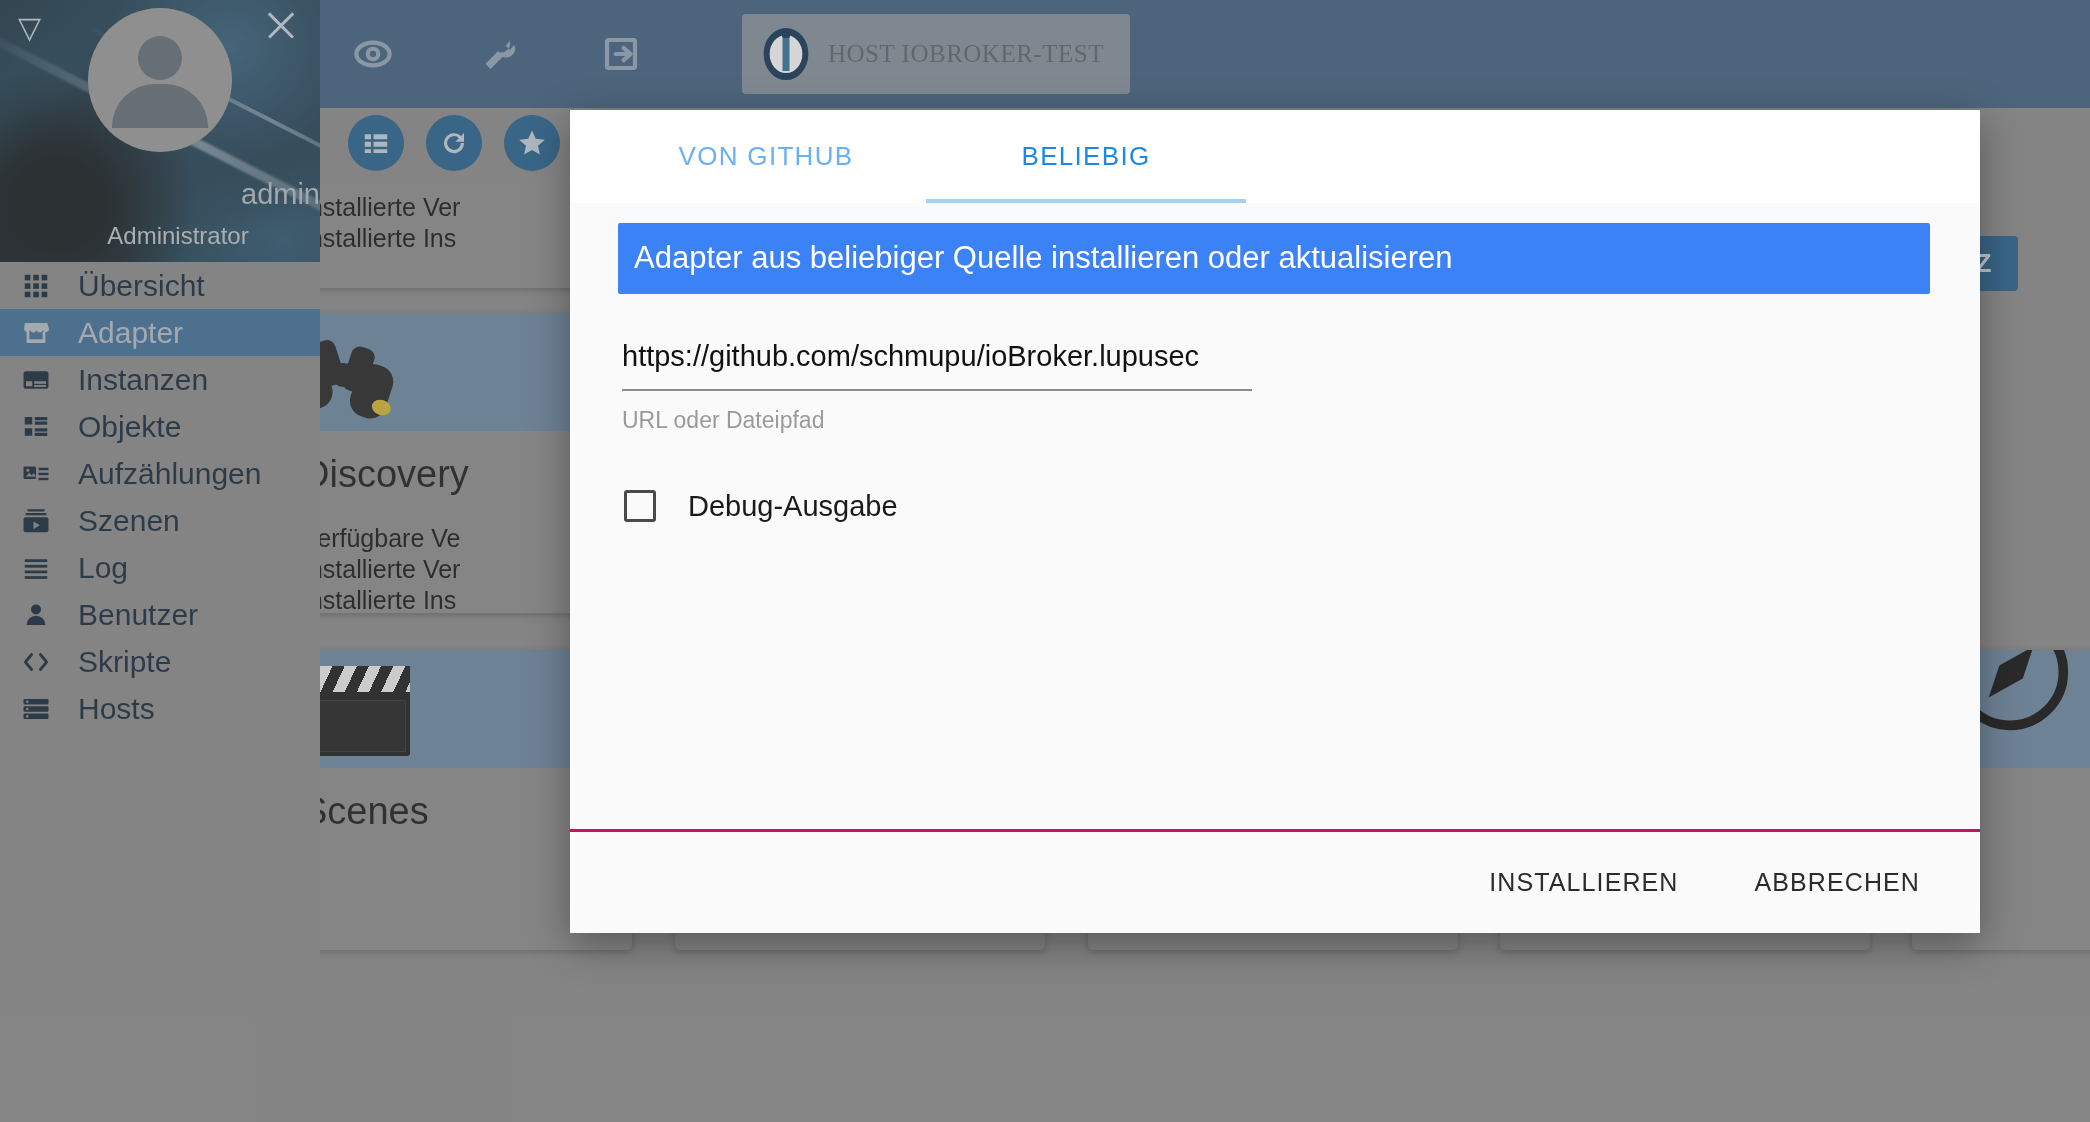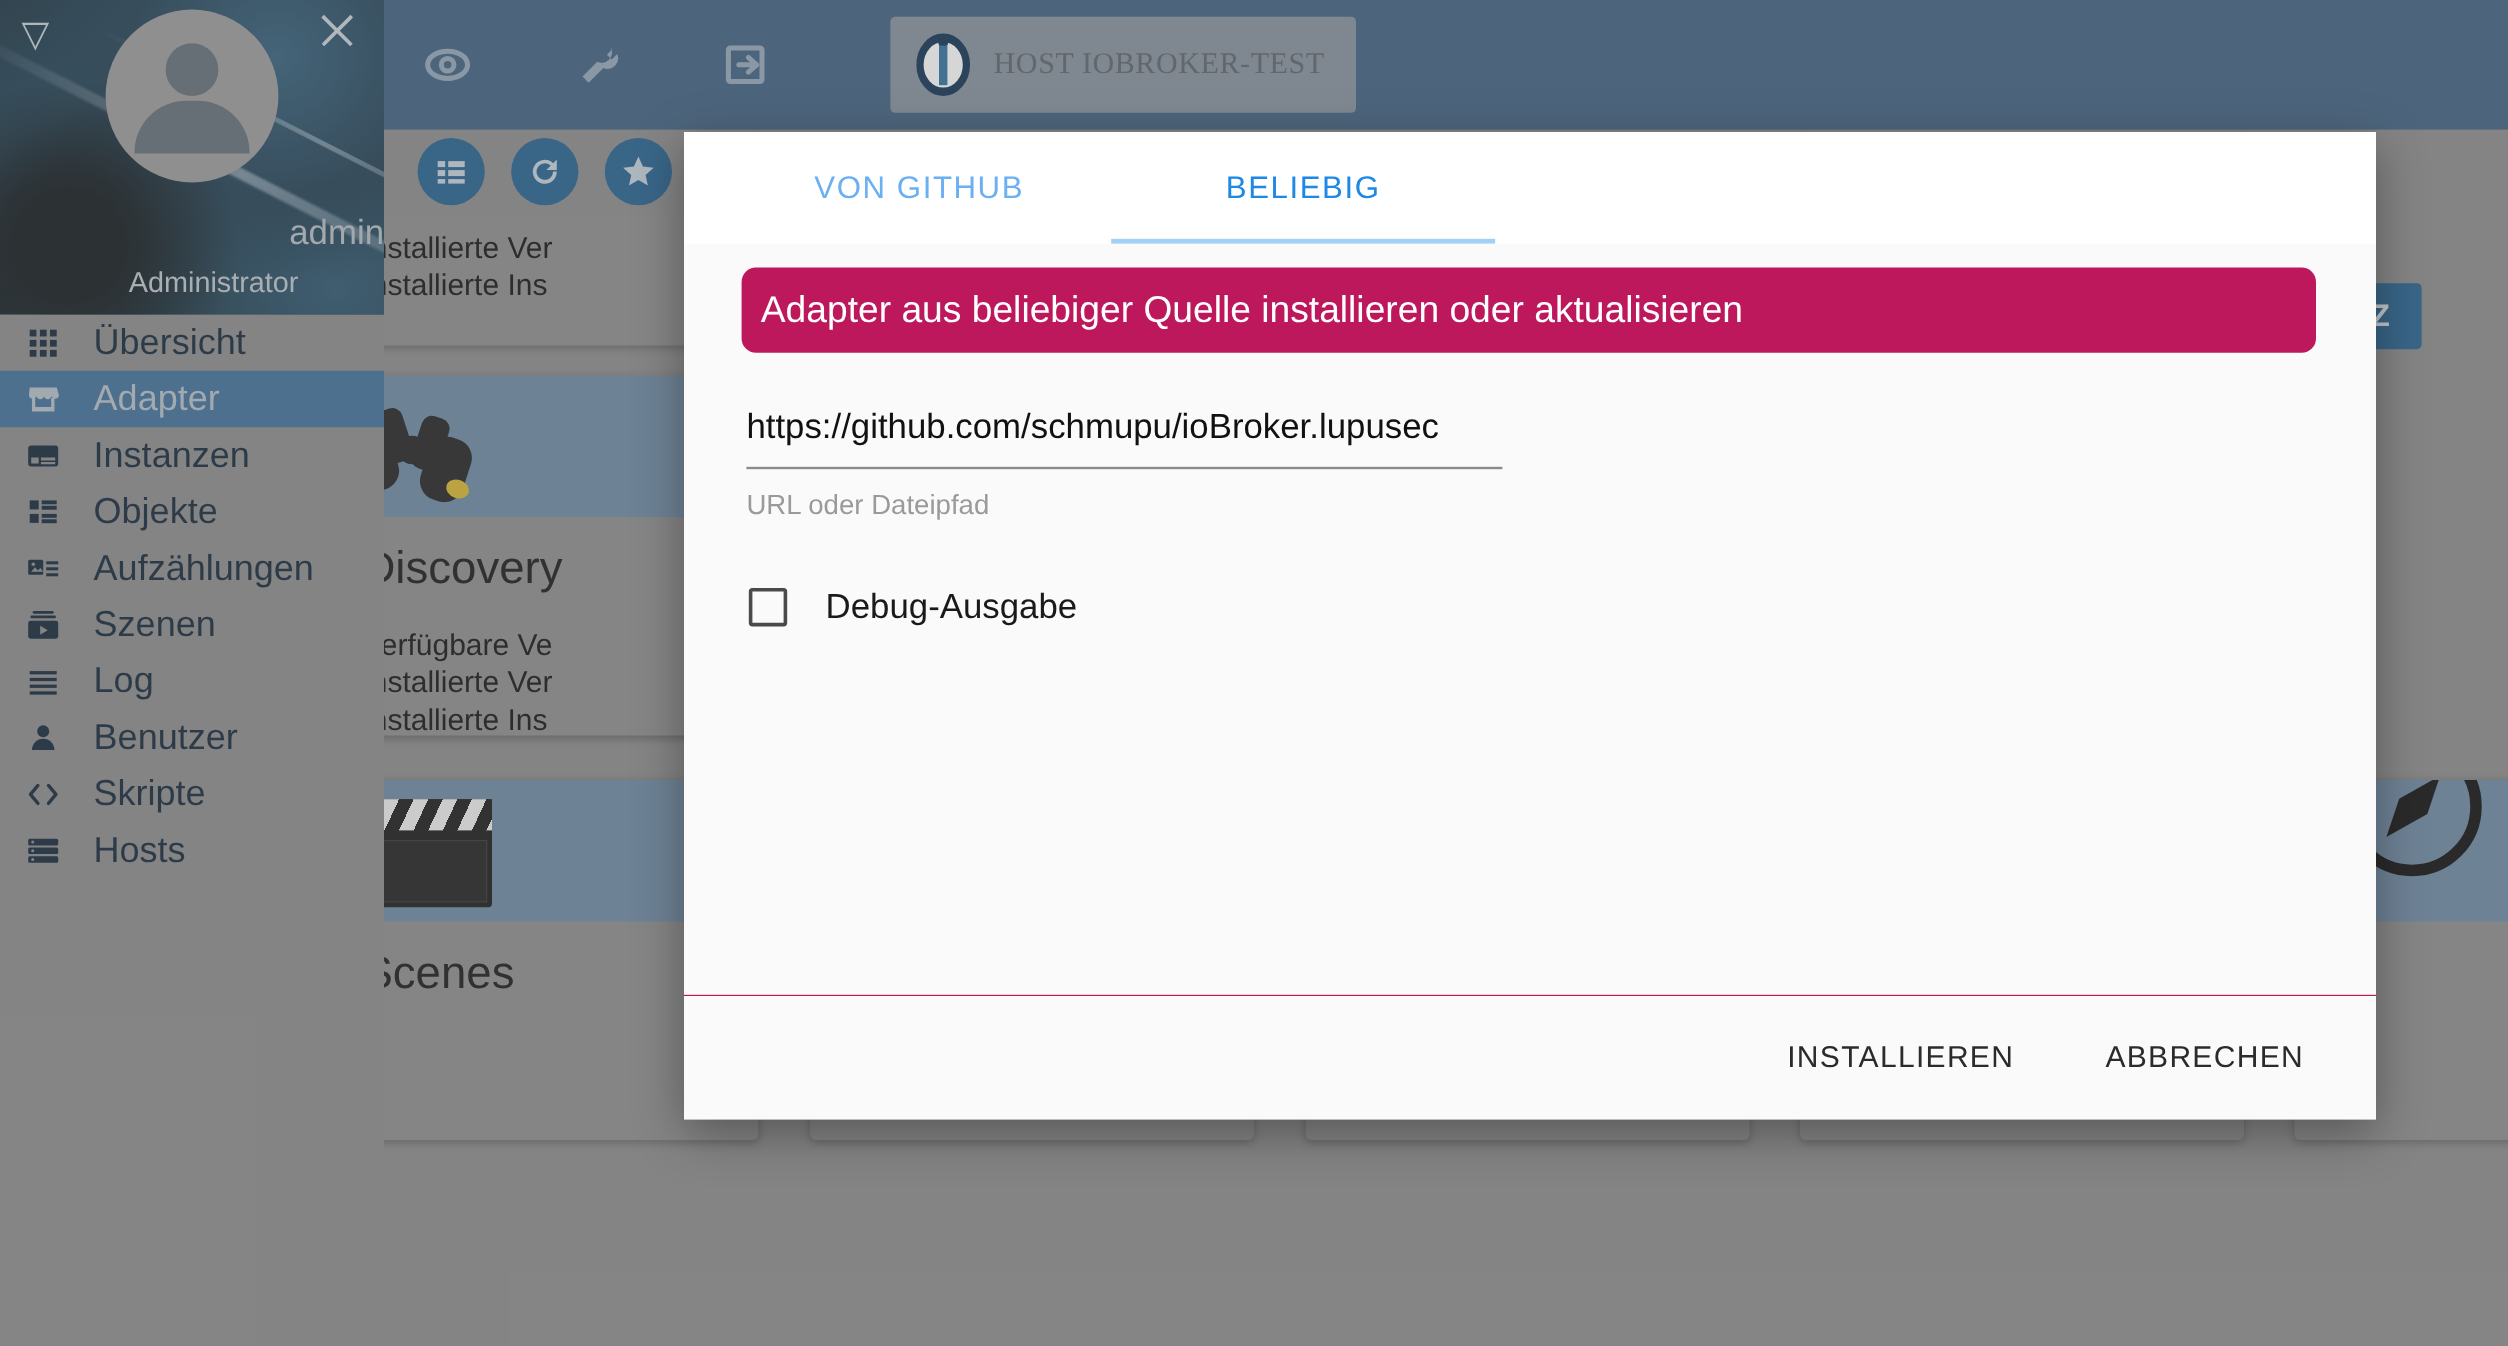--- a/index.html
+++ b/index.html
@@ -126,33 +126,33 @@
   .tab {
     min-width: 320px; display: flex; align-items: center; justify-content: center;
     font-size: 26px; letter-spacing: 1.3px; font-weight: 400; color: #6ab0f3;
     position: relative; padding: 0 30px;
   }
   .tab.active { color: #1e88e5; }
   .tab.active:after {
     content: ""; position: absolute; left: 0; right: 0; bottom: 0; height: 4px; background: #a3d0f5;
   }
   .banner {
-    background: #be185d; color: #ffffff; font-size: 31px; font-weight: 400;
-    padding: 17px 0 18px 16px; margin: 20px 50px 0 48px; border-radius: 12px;
+    background: #3b82f6; color: #ffffff; font-size: 31px; font-weight: 400;
+    padding: 17px 0 18px 16px; margin: 20px 50px 0 48px; border-radius: 2px;
   }
   .body { flex: 1; padding: 0 48px; position: relative; }
   .field { margin: 46px 0 0 4px; width: 630px; }
   .field-value { font-size: 29px; color: #111; padding-bottom: 16px; }
   .field-underline { height: 1.5px; background: #8b8b8b; }
   .field-helper { font-size: 23px; color: #9a9a9a; padding-top: 16px; }
   .check-row { display: flex; align-items: center; gap: 32px; margin: 56px 0 0 6px; }
   .checkbox { width: 32px; height: 32px; border: 3px solid #4a4a4a; border-radius: 3px; background: transparent; }
   .check-label { font-size: 29px; color: #1a1a1a; }
   .actions {
-    border-top: 1px solid #be185d; height: 104px; display: flex; align-items: center;
+    border-top: 3px solid #be185d; height: 104px; display: flex; align-items: center;
     justify-content: flex-end; gap: 28px; padding-right: 36px;
   }
   .act-btn {
     font-size: 25px; letter-spacing: 1.1px; color: #2b2b2b; padding: 14px 24px;
     background: transparent; border: none; font-family: "Liberation Sans", sans-serif;
   }
 </style>
 </head>
 <body>
 

